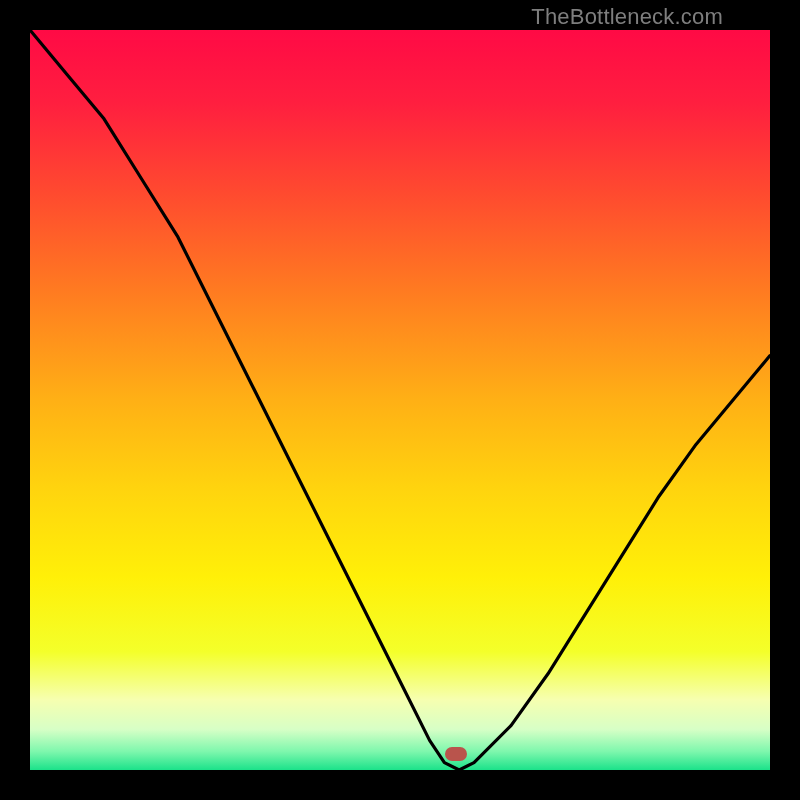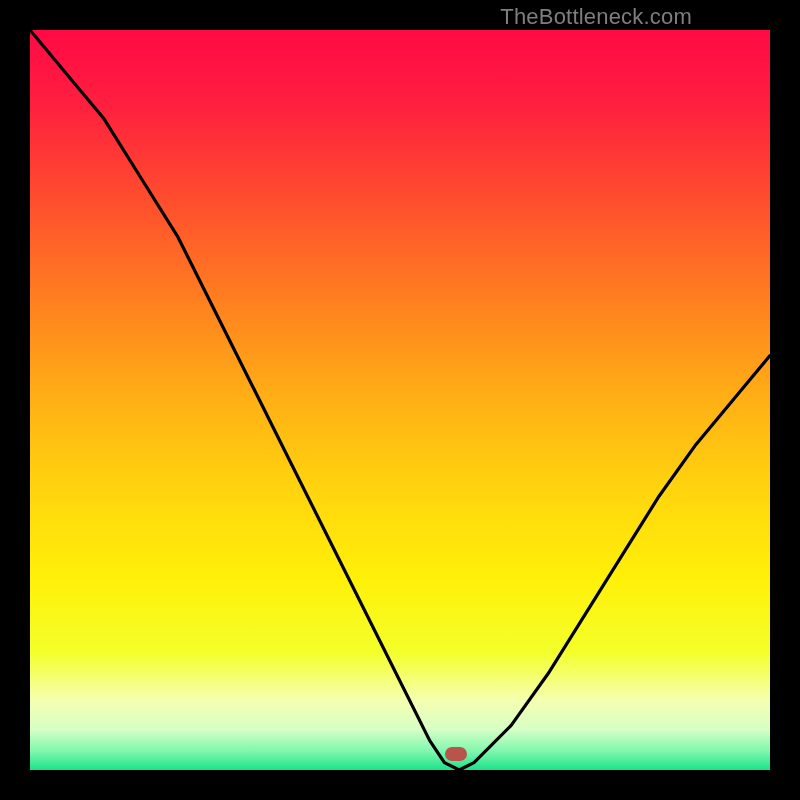--- a/index.html
+++ b/index.html
@@ -8,20 +8,21 @@
     width: 800px;
     height: 800px;
     background: #000000;
     overflow: hidden;
     font-family: Arial, Helvetica, sans-serif;
   }
   .stage {
     position: relative;
     width: 704px;
     height: 800px;
+    padding-left: 31px;
   }
   .watermark {
     position: absolute;
     top: 4px;
     right: 12px;
     color: #7e7e7e;
     font-size: 22px;
     font-weight: 500;
     letter-spacing: 0.2px;
     z-index: 10;

